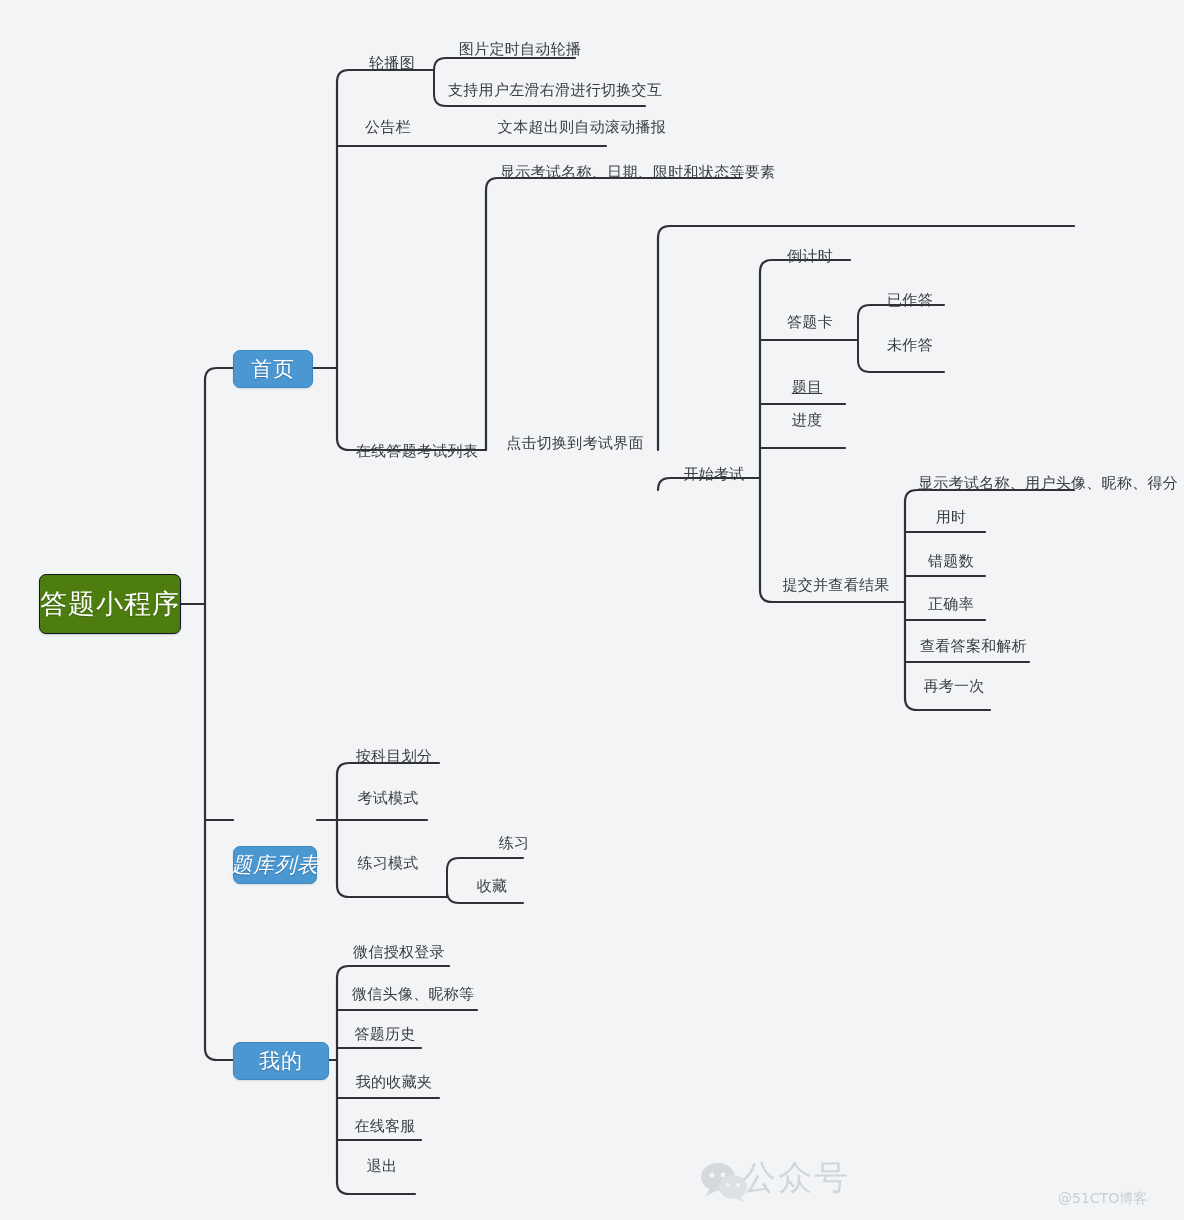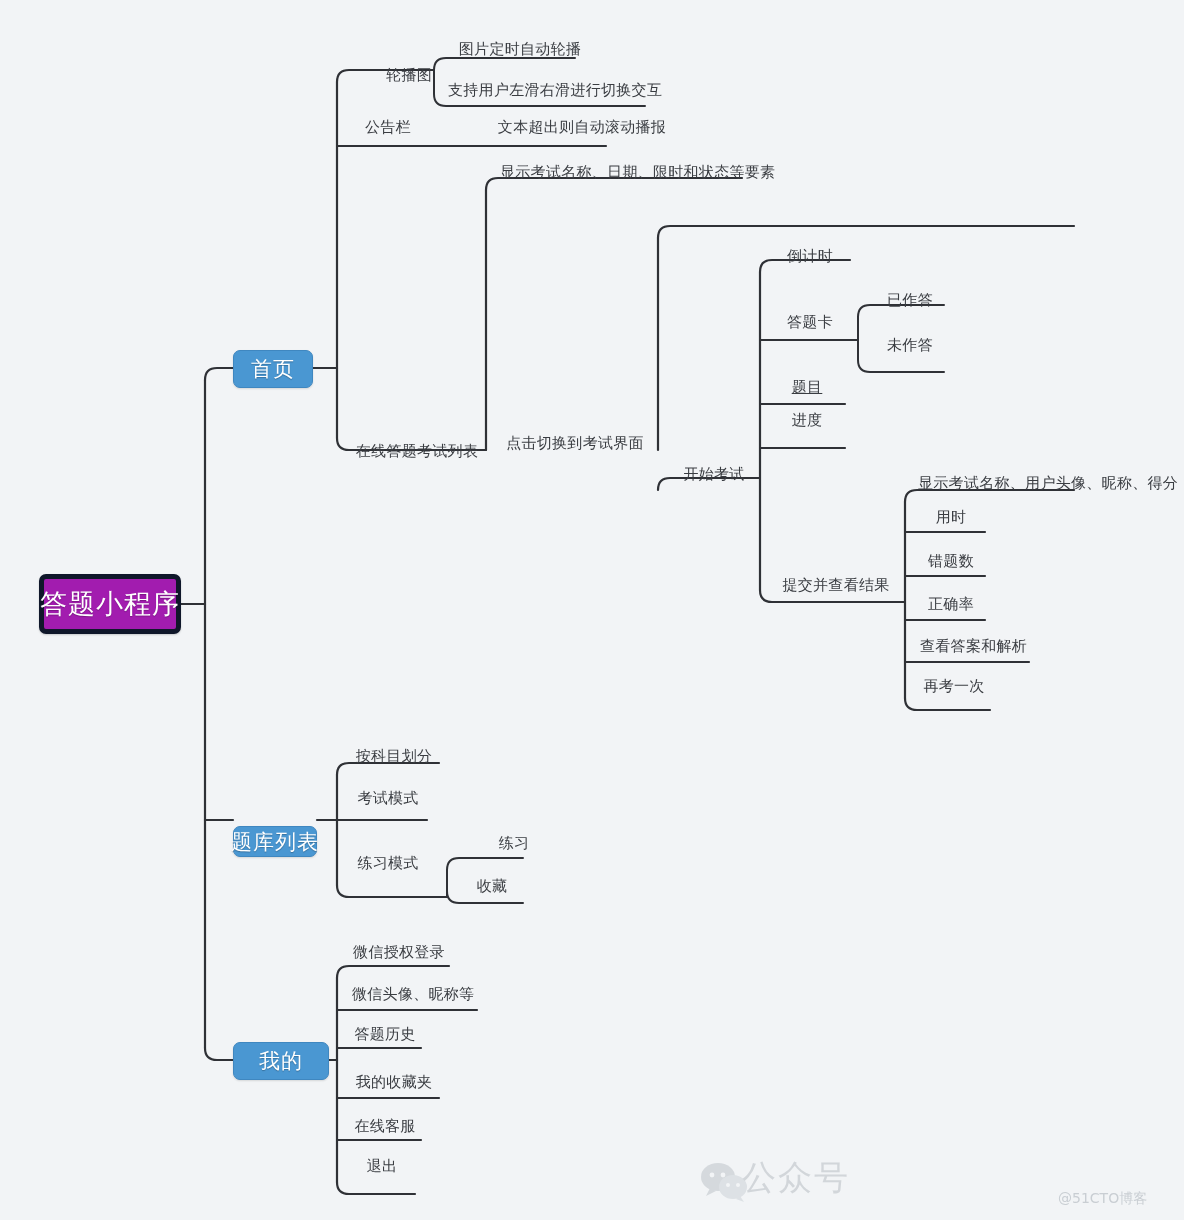--- a/index.html
+++ b/index.html
@@ -44,22 +44,22 @@
     display: flex;
     align-items: center;
     justify-content: center;
     border-radius: 7px;
     color: #ffffff;
     white-space: nowrap;
     text-shadow: 0 1px 1px rgba(0,0,0,0.25);
     letter-spacing: 1px;
   }
   .node.root {
-    background: #a21caf;
-    border: 5px solid #0f172a;
+    background: #4d7c0f;
+    border: 1px solid #0f172a;
     font-size: 27px;
     box-shadow: 0 1px 2px rgba(0,0,0,0.18);
   }
   .node.lvl1 {
     background: #4a97d2;
     border: 1px solid #3f87c0;
     font-size: 21px;
     box-shadow: 0 1px 2px rgba(0,0,0,0.12);
   }
   
@@ -174,25 +174,25 @@
     <path class="edge" d="M337 1048 H421"></path>
     <path class="edge" d="M337 1098 H439"></path>
     <path class="edge" d="M337 1140 H421"></path>
     <path class="edge" d="M337 1182 Q337 1194 349 1194 H415"></path>
   </svg>
 
   <div class="node root" style="left:39px; top:574px; width:142px; height:60px;">答题小程序</div>
 
   <div class="node lvl1" style="left:233px; top:350px; width:80px; height:38px;">首页</div>
 
-  <div class="node lvl1" style="left:233px; top:826px; width:84px; height:31px;">题库列表</div>
+  <div class="node lvl1" style="left:233px; top:846px; width:84px; height:38px;font-style:italic;">题库列表</div>
 
   <div class="node lvl1" style="left:233px; top:1042px; width:96px; height:38px;">我的</div>
 
-  <div class="tlabel" style="left:352px; top:67px; width:80px;text-align:right;">轮播图</div>
+  <div class="tlabel" style="left:352px; top:55px; width:80px;">轮播图</div>
   <div class="tlabel" style="left:455px; top:41px; width:130px;">图片定时自动轮播</div>
   <div class="tlabel" style="left:448px; top:82px; width:210px;">支持用户左滑右滑进行切换交互</div>
 
   <div class="tlabel" style="left:352px; top:119px; width:72px;">公告栏</div>
   <div class="tlabel" style="left:487px; top:119px; width:190px;">文本超出则自动滚动播报</div>
 
   <div class="tlabel" style="left:352px; top:443px; width:130px;">在线答题考试列表</div>
   <div class="tlabel" style="left:500px; top:164px; width:260px;">显示考试名称、日期、限时和状态等要素</div>
 
   <div class="tlabel" style="left:500px; top:435px; width:150px;">点击切换到考试界面</div>

